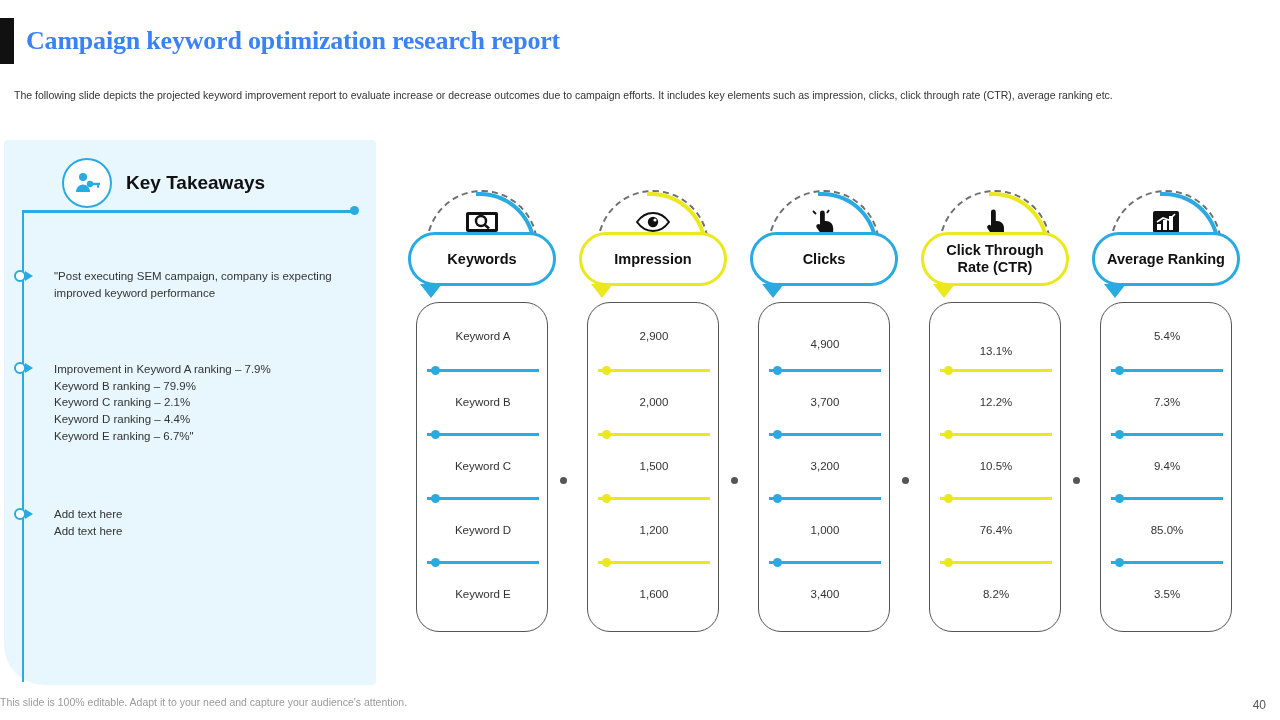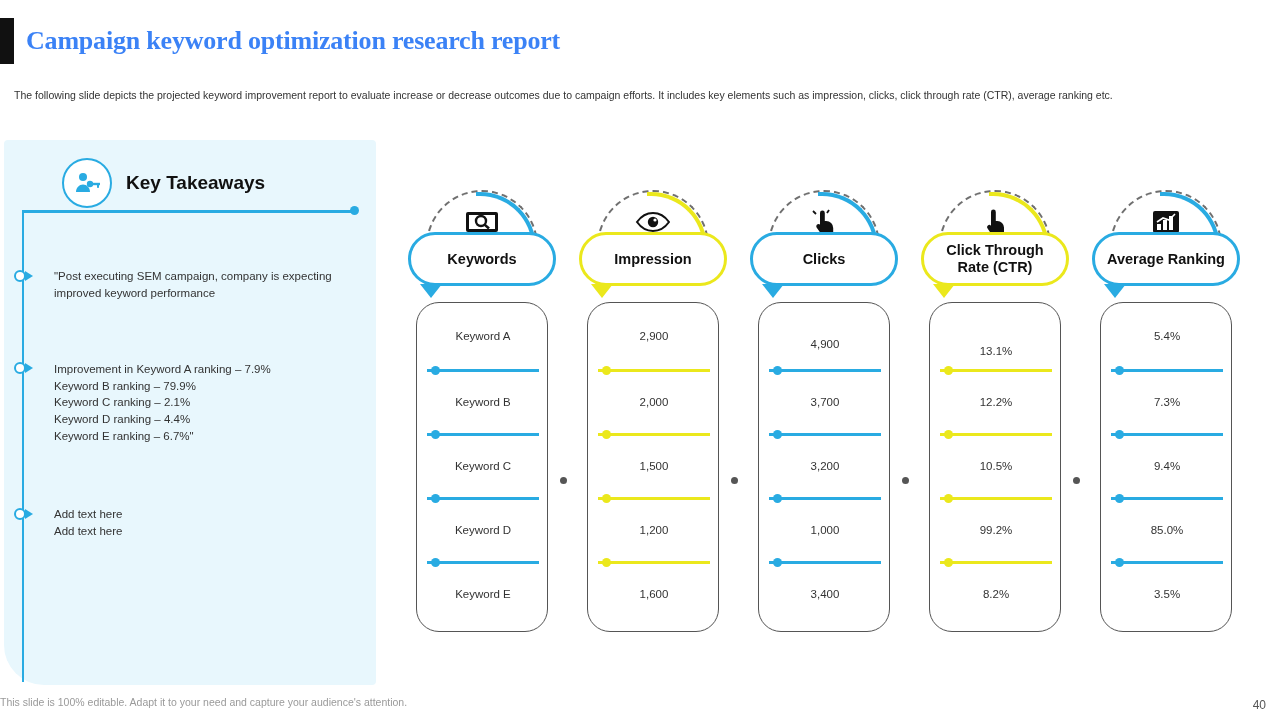--- a/index.html
+++ b/index.html
@@ -321,21 +321,21 @@
           <div class="sep-dot"></div>
         </div>
       <div class="cell" style="top:66px">12.2%</div>
       <div class="sep" style="top:130px">
           <div class="sep-dot"></div>
         </div>
       <div class="cell" style="top:130px">10.5%</div>
       <div class="sep" style="top:194px">
           <div class="sep-dot"></div>
         </div>
-      <div class="cell" style="top:194px">99.2%</div>
+      <div class="cell" style="top:194px">76.4%</div>
       <div class="sep" style="top:258px">
           <div class="sep-dot"></div>
         </div>
       <div class="cell" style="top:258px">8.2%</div>
     </div>
     <div class="mid-dot" style="left:152px"></div>
   </div>
 
   <div class="col" style="left:684px;--acc:#29abe2">
     <div class="badge-bubble">

